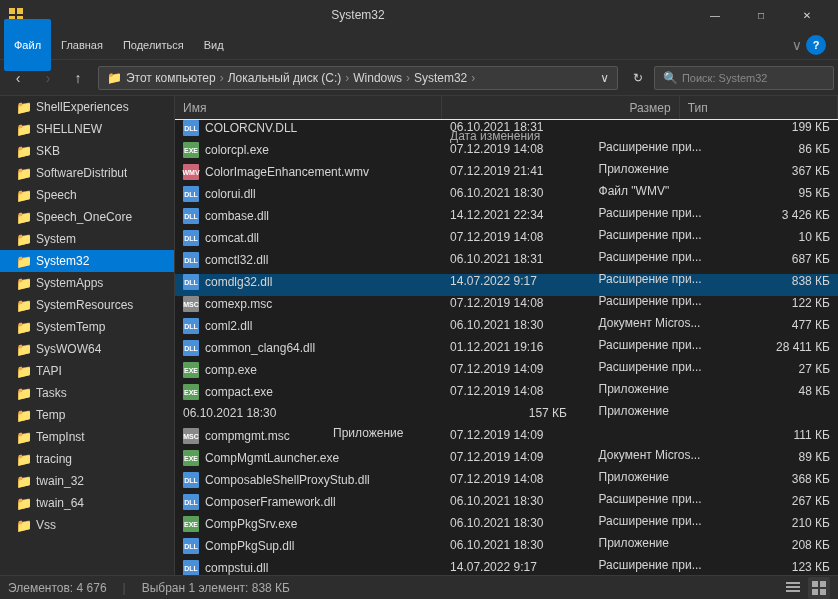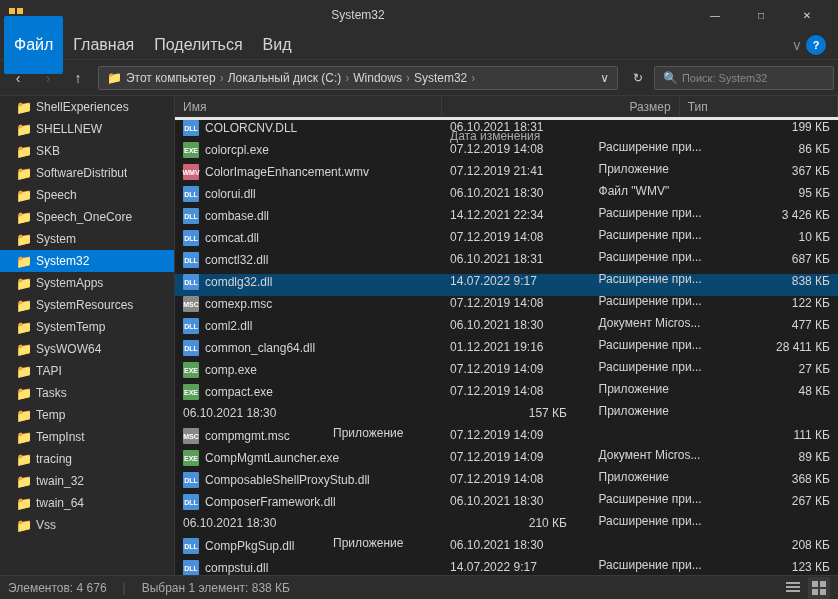--- a/index.html
+++ b/index.html
@@ -27,21 +27,21 @@
       display: flex;
       align-items: center;
       padding: 0 4px;
       border-bottom: 1px solid #3a3a3a;
     }
     .menu-item {
       padding: 20px 10px;
       cursor: pointer;
       border-radius: 2px;
       color: #d4d4d4;
-      font-size: 16px;
+      font-size: 11px;
     }
     .menu-item.active { background: #0078d4; color: white; }
     .menu-chevron { margin-left: auto; display: flex; align-items: center; gap: 4px; padding-right: 8px; }
     .help-btn { width: 20px; height: 20px; background: #0078d4; border-radius: 50%; display: flex; align-items: center; justify-content: center; color: white; font-size: 11px; font-weight: bold; cursor: pointer; }
 
     
     .nav-bar {
       height: 36px;
       background: #2d2d2d;
       display: flex;
@@ -116,21 +116,21 @@
     
     .file-list { flex: 1; background: #1e1e1e; overflow: auto; display: flex; flex-direction: column; }
     .file-list::-webkit-scrollbar { width: 8px; }
     .file-list::-webkit-scrollbar-track { background: #2a2a2a; }
     .file-list::-webkit-scrollbar-thumb { background: #555; }
 
     .col-headers {
       display: flex;
       height: 24px;
       background: #2d2d2d;
-      border-bottom: 3px solid #e5e5e5;
+      border-bottom: 1px solid #e5e5e5;
       flex-shrink: 0;
       position: sticky;
       top: 0;
       z-index: 1;
     }
     .col-header {
       display: flex;
       align-items: center;
       padding: 0 8px;
       font-size: 12px;
@@ -558,20 +558,26 @@
       <div class="file-icon" style="background:#4a90d9; color:white; font-size:7px; font-weight:bold; border-radius:1px; width:16px; height:16px; display:flex; align-items:center; justify-content:center;">
         DLL
       </div>
       <span>ComposerFramework.dll</span>
     </div>
     <div class="file-cell date">06.10.2021 18:30</div>
     <div class="file-cell type">Расширение при...</div>
     <div class="file-cell size">267 КБ</div>
   </div>
         <div class="file-row">
+    <div class="file-cell name">
+      <div class="file-icon" style="background:#5a9e5a; color:white; font-size:7px; font-weight:bold; border-radius:1px; width:16px; height:16px; display:flex; align-items:center; justify-content:center;">
+        EXE
+      </div>
+      <span>CompPkgSrv.exe</span>
+    </div>
     <div class="file-cell date">06.10.2021 18:30</div>
     <div class="file-cell type">Приложение</div>
     <div class="file-cell size">210 КБ</div>
   </div>
         <div class="file-row">
     <div class="file-cell name">
       <div class="file-icon" style="background:#4a90d9; color:white; font-size:7px; font-weight:bold; border-radius:1px; width:16px; height:16px; display:flex; align-items:center; justify-content:center;">
         DLL
       </div>
       <span>CompPkgSup.dll</span>

